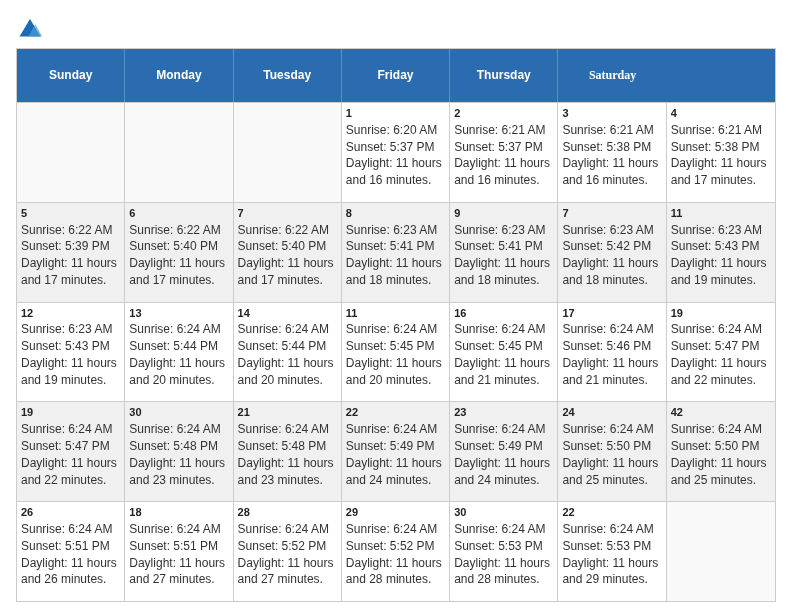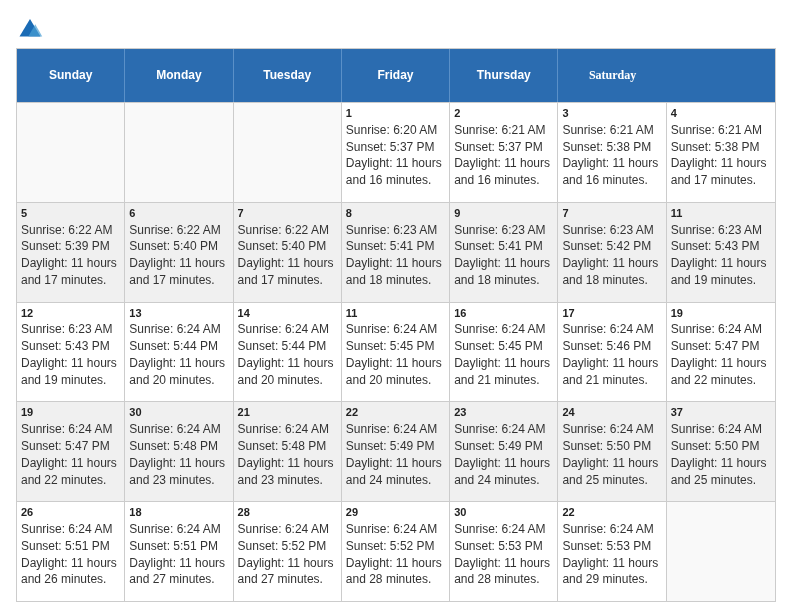--- a/index.html
+++ b/index.html
@@ -295,21 +295,21 @@
 Sunset: 5:49 PM
 Daylight: 11 hours and 24 minutes.</div>
           </div>
           <div class="cal-cell shaded">
             <div class="day-num">24</div>
             <div class="cell-text" style="white-space: pre-wrap;">Sunrise: 6:24 AM
 Sunset: 5:50 PM
 Daylight: 11 hours and 25 minutes.</div>
           </div>
           <div class="cal-cell shaded">
-            <div class="day-num">37</div>
+            <div class="day-num">42</div>
             <div class="cell-text" style="white-space: pre-wrap;">Sunrise: 6:24 AM
 Sunset: 5:50 PM
 Daylight: 11 hours and 25 minutes.</div>
           </div>
         </div>
         <div class="cal-row">
           <div class="cal-cell">
             <div class="day-num">26</div>
             <div class="cell-text" style="white-space: pre-wrap;">Sunrise: 6:24 AM
 Sunset: 5:51 PM

